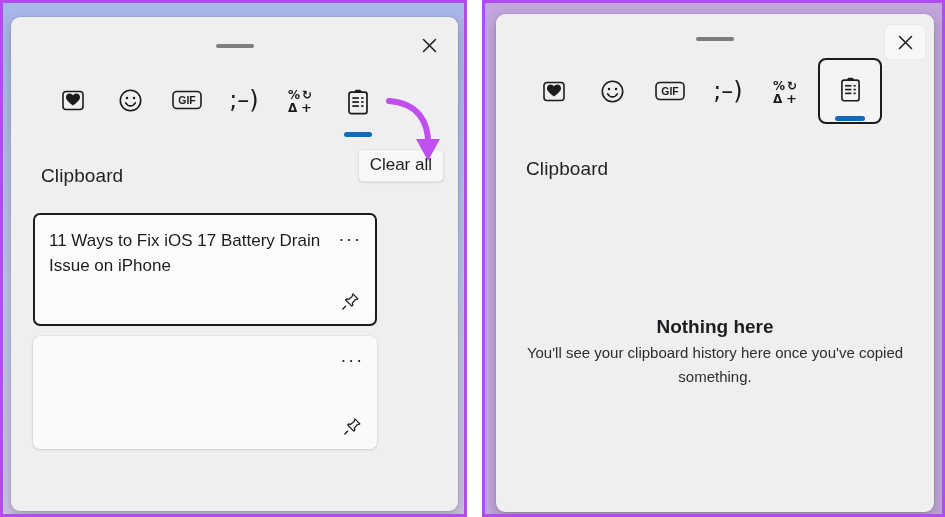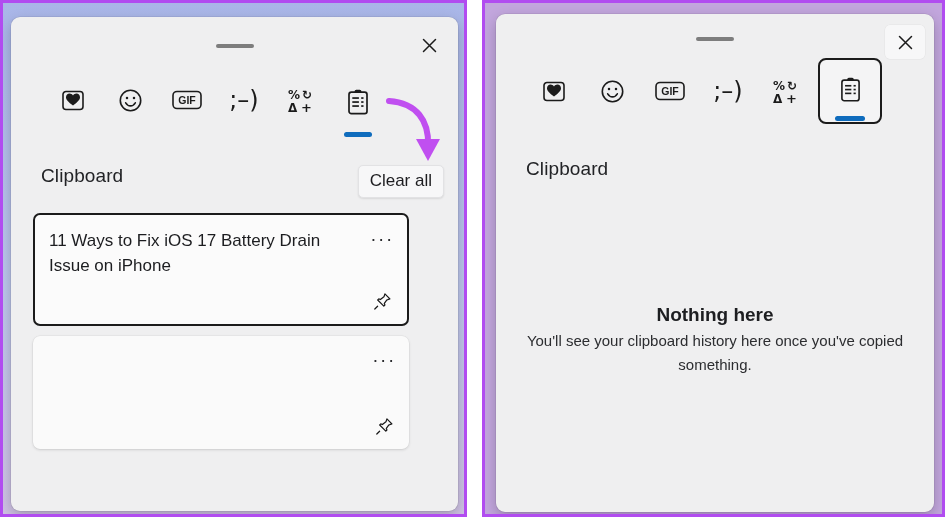--- a/index.html
+++ b/index.html
@@ -118,34 +118,34 @@
     color: #222326;
     letter-spacing: .1px;
     text-align: right;
   }
   .shot.left  .section-head { top: 148px; }
   .shot.right .section-head { top: 144px; }
 
   
   .clear-all {
     position: absolute;
-    top: 148px; right: 14px;
+    top: 132px; right: 14px;
     background: #f7f7f8;
     border: .6px solid #e2e2e4;
     border-radius: 5px;
     padding: 5px 11px 6px;
     font-size: 17px;
     color: #1d1d20;
     box-shadow: 0 1px 2px rgba(0,0,0,.10);
     cursor: pointer;
     white-space: nowrap;
   }
 
   
-  .cards { position: absolute; left: 22px; top: 196px; width: 376px; }
+  .cards { position: absolute; left: 22px; top: 196px; width: 344px; }
   .card {
     position: relative;
     background: #fafafa;
     border-radius: 7px;
     height: 113px;
     margin-bottom: 10px;
     box-shadow: 0 1px 3px rgba(0,0,0,.13), 0 0 0 .5px rgba(0,0,0,.05);
     cursor: pointer;
     overflow: hidden;
   }
@@ -180,20 +180,21 @@
   
   .empty {
     position: absolute; left: 0; right: 0; top: 290px;
     text-align: center;
     padding: 0 22px;
   }
   .empty-title {
     font-size: 19px; font-weight: bold;
     color: #1d1e21;
     margin-bottom: 3px;
+    margin-top: 12px;
   }
   .empty-sub {
     font-size: 15px; line-height: 24px;
     color: #2c2d30;
   }
 
   
   .arrow { position: absolute; left: 380px; top: 92px; pointer-events: none; }
 </style>
 </head>

